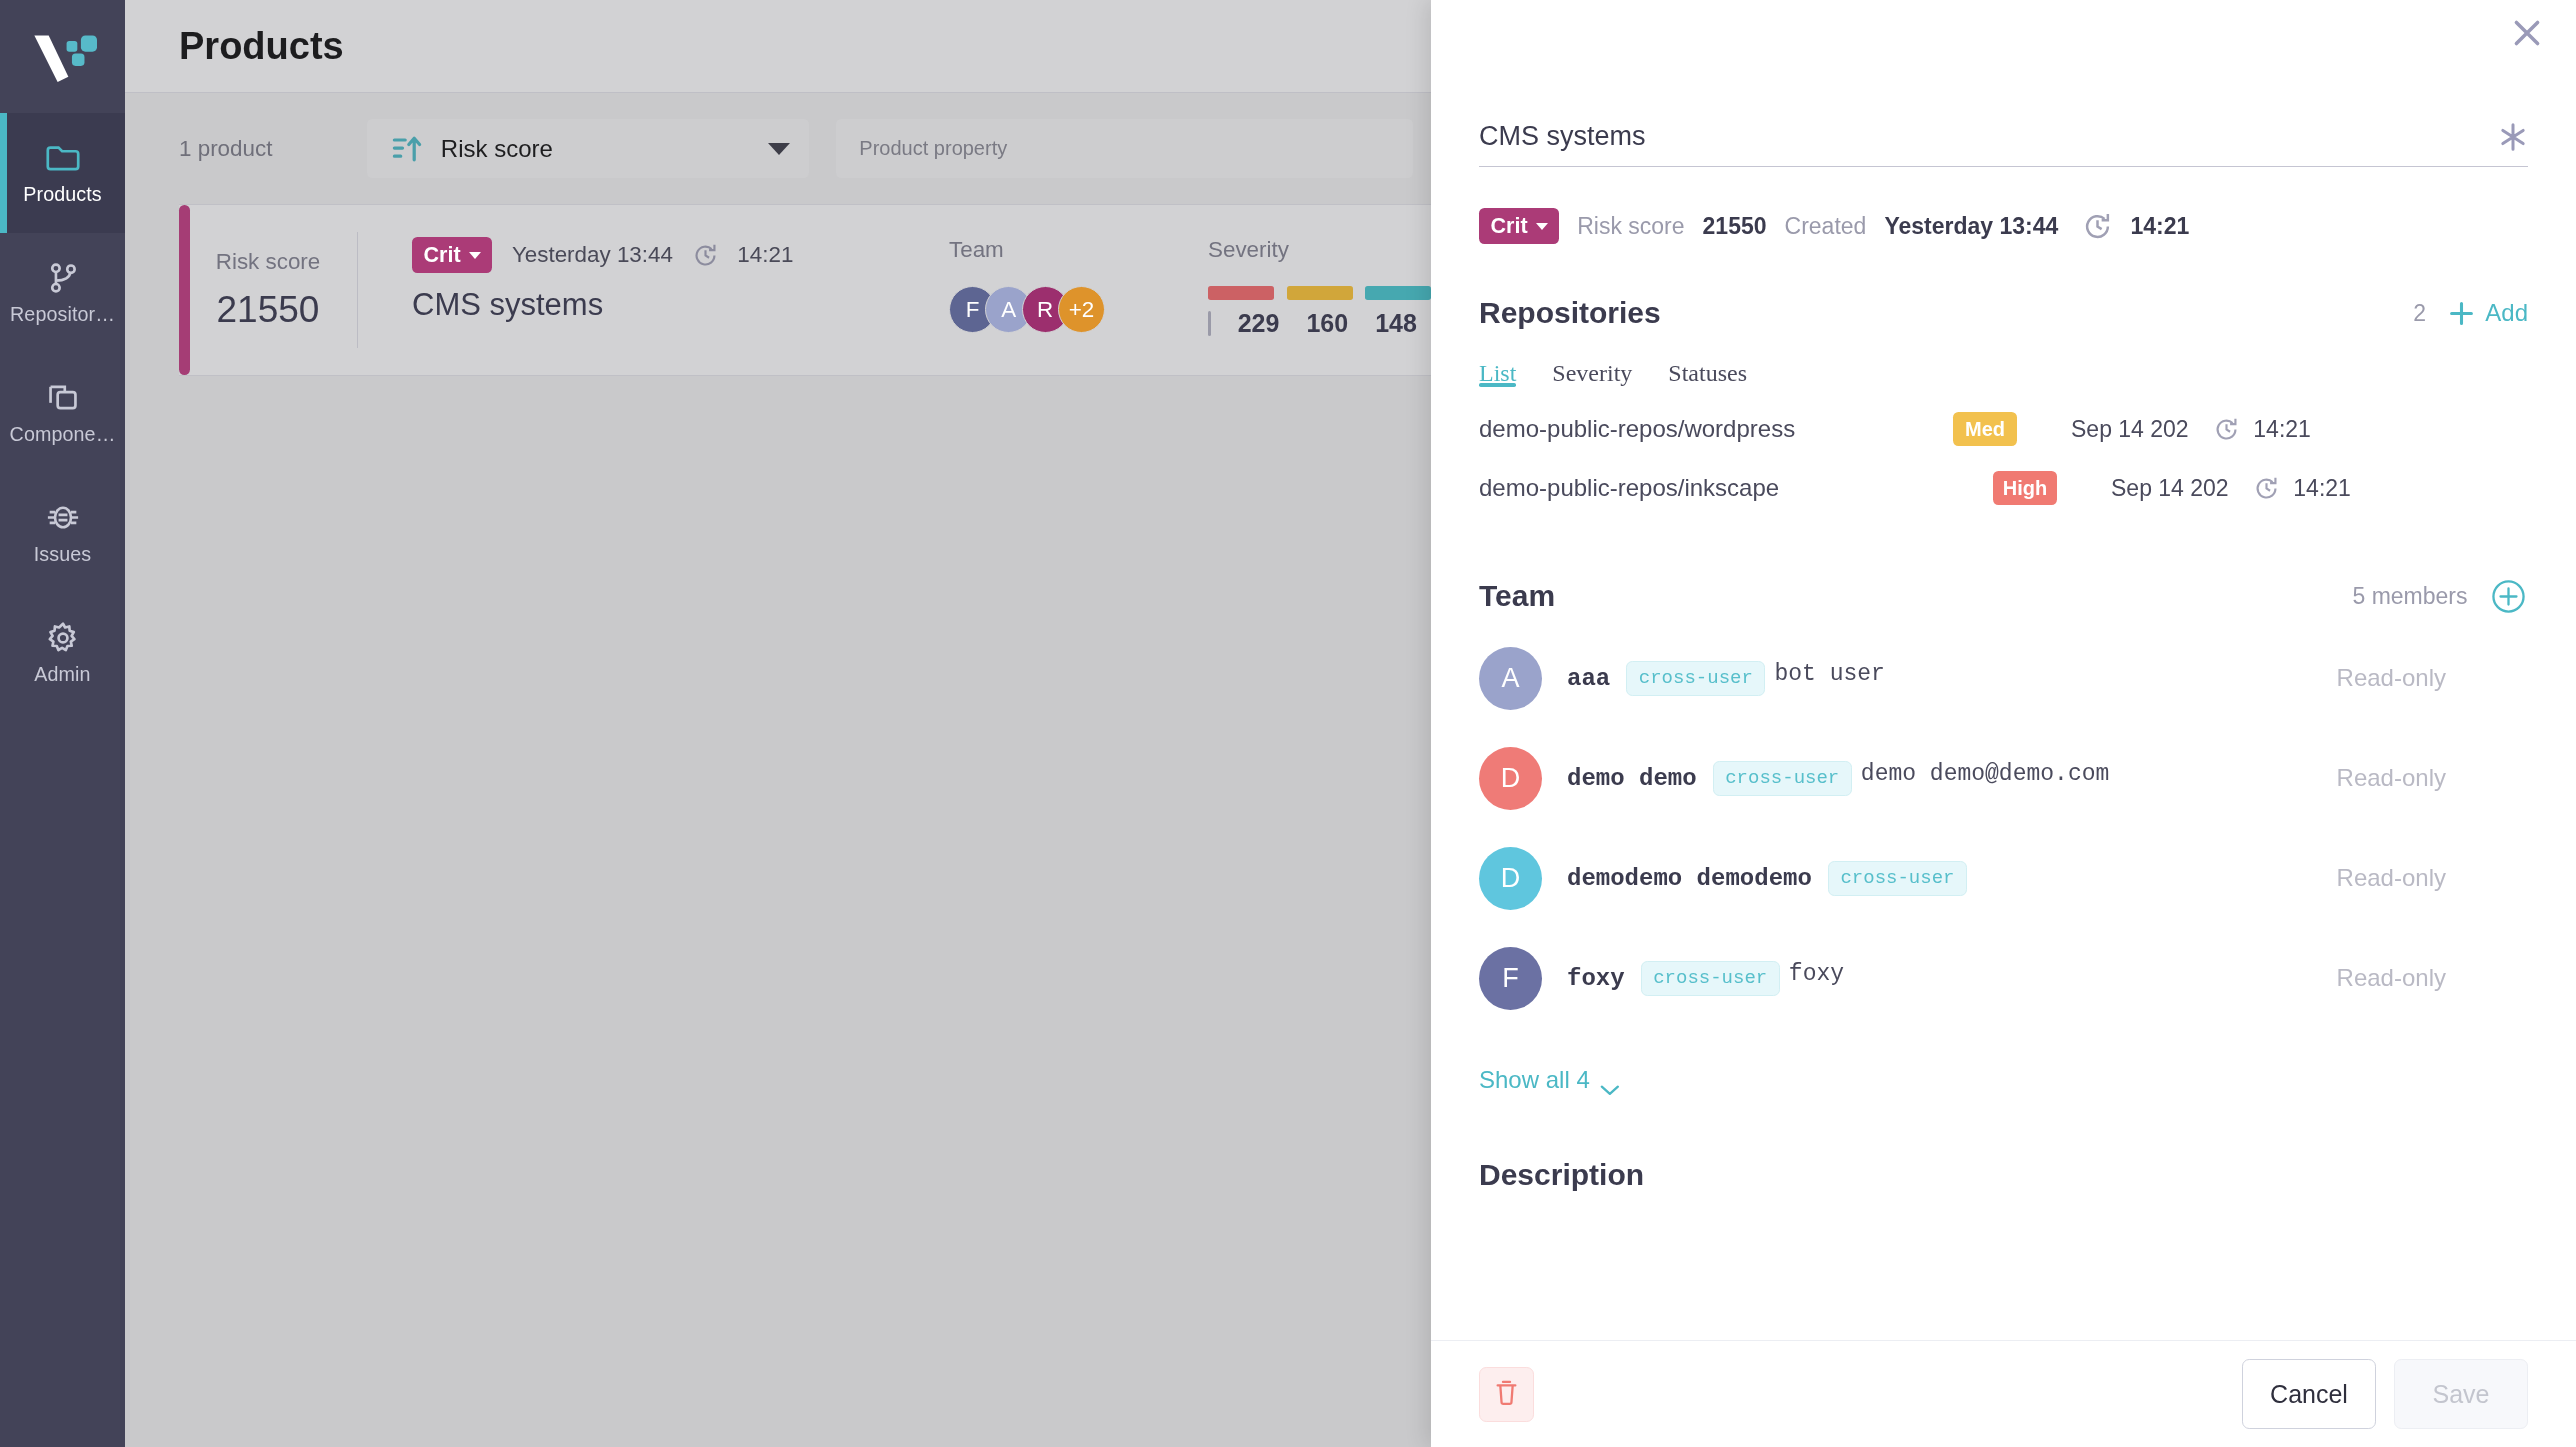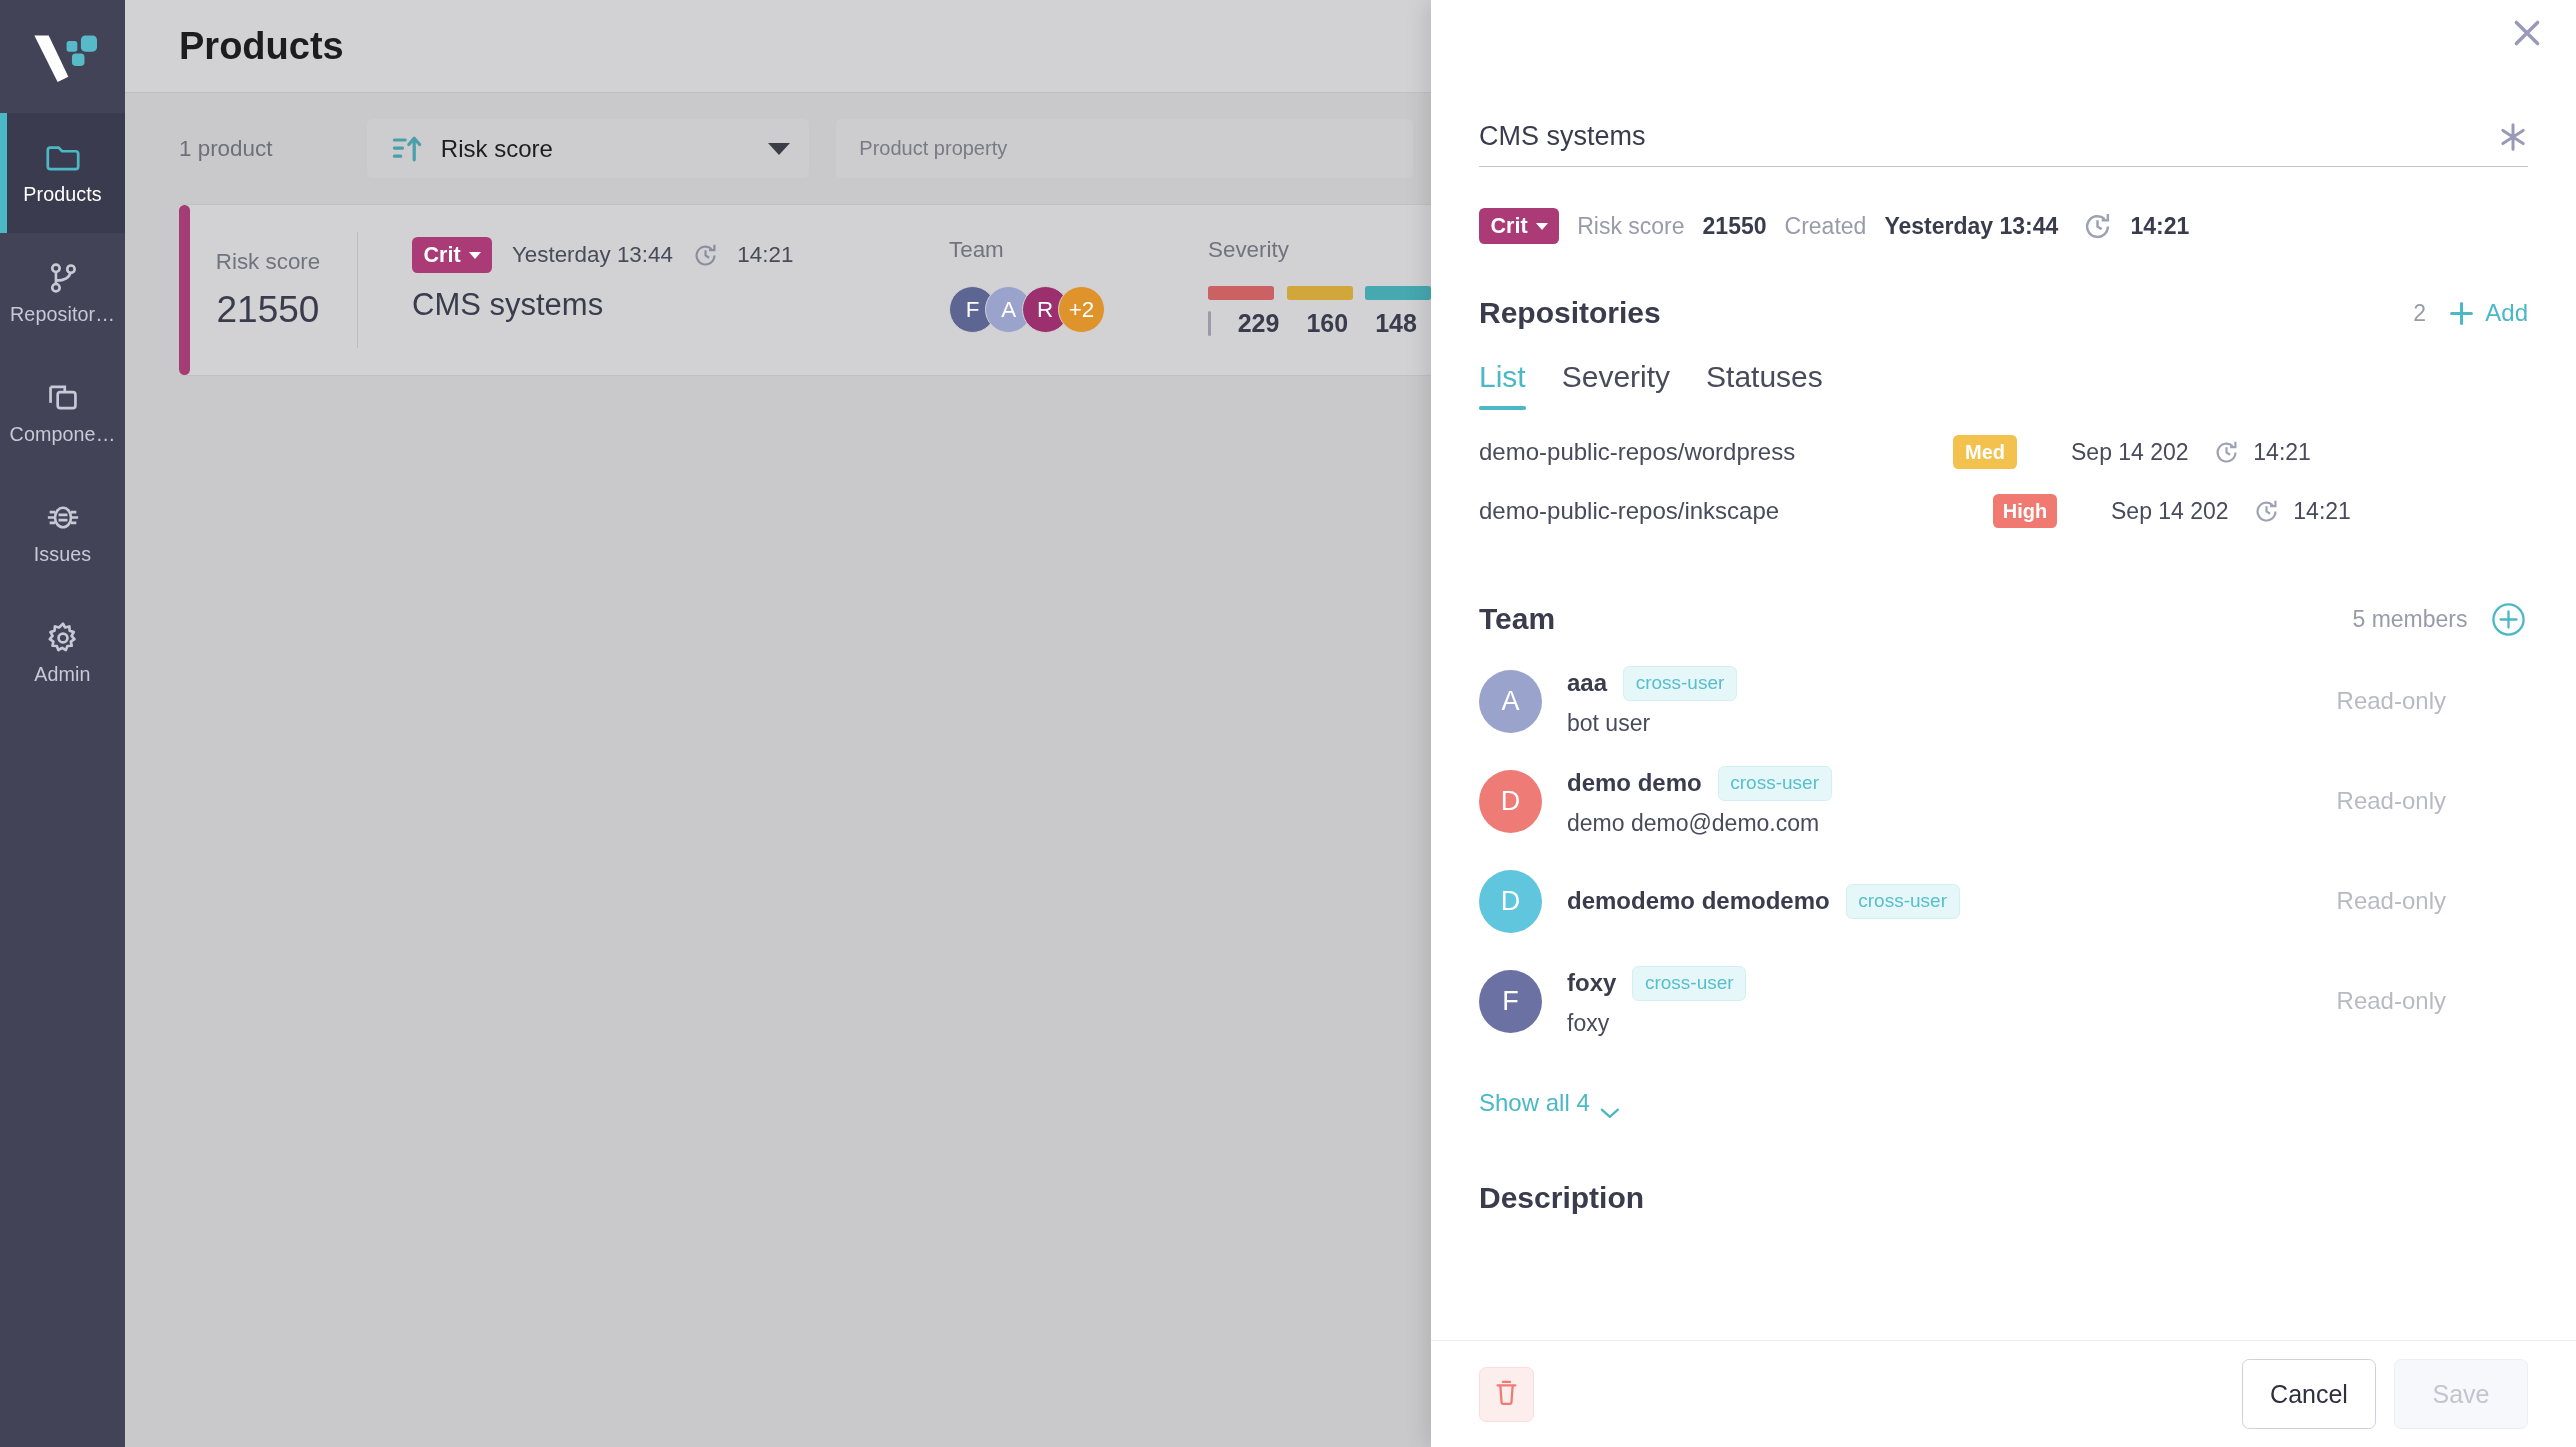--- a/index.html
+++ b/index.html
@@ -205,22 +205,22 @@
     color: #4bb8c5; font-size: 24px; cursor: pointer;
   }
   .plus-ico { width: 27px; height: 27px; }
 
   .tabs {
     display: flex; align-items: flex-end; gap: 36px;
     margin-top: 30px;
     padding-bottom: 0;
   }
   .tab {
-    font-size: 30px; color: #4a4a5c; padding-bottom: 16px;
-    cursor: pointer; position: relative;
+    font-size: 24px; color: #4a4a5c; 
+    cursor: pointer; position: relative; font-family: Liberation Serif, serif;
   }
   .tab.active { color: #4bb8c5; }
   .tab.active::after {
     content: ""; position: absolute; left: 0; bottom: 0;
     width: 100%; height: 4.5px; background: #4bb8c5; border-radius: 1.8px;
   }
 
   .repo-row {
     display: flex; align-items: center;
     height: 59px; gap: 0;
@@ -248,21 +248,21 @@
   .member-row {
     display: flex; align-items: center;
     height: 100px; gap: 25px;
     cursor: pointer;
   }
   .member-av {
     width: 63px; height: 63px; border-radius: 50%; flex: none;
     display: flex; align-items: center; justify-content: center;
     color: #fff; font-size: 27px;
   }
-  .member-info { flex: 1; display: flex; flex-direction: column; gap: 9px; }
+  .member-info { flex: 1; display: flex; gap: 9px; font-family: Liberation Mono, monospace; }
   .member-top { display: flex; align-items: center; gap: 16px; }
   .member-name { font-size: 24px; color: #3b3b4e; font-weight: bold; }
   .chip {
     background: #e6f7fa; color: #57bfcb;
     border: 0.9px solid #d2eff3;
     border-radius: 6.3px; padding: 5.4px 11.6px;
     font-size: 19px;
   }
   .member-sub { font-size: 23px; color: #4a4a5c; }
   .member-role { font-size: 24px; color: #b9b9c4; flex: none; margin-right: 82px; }

